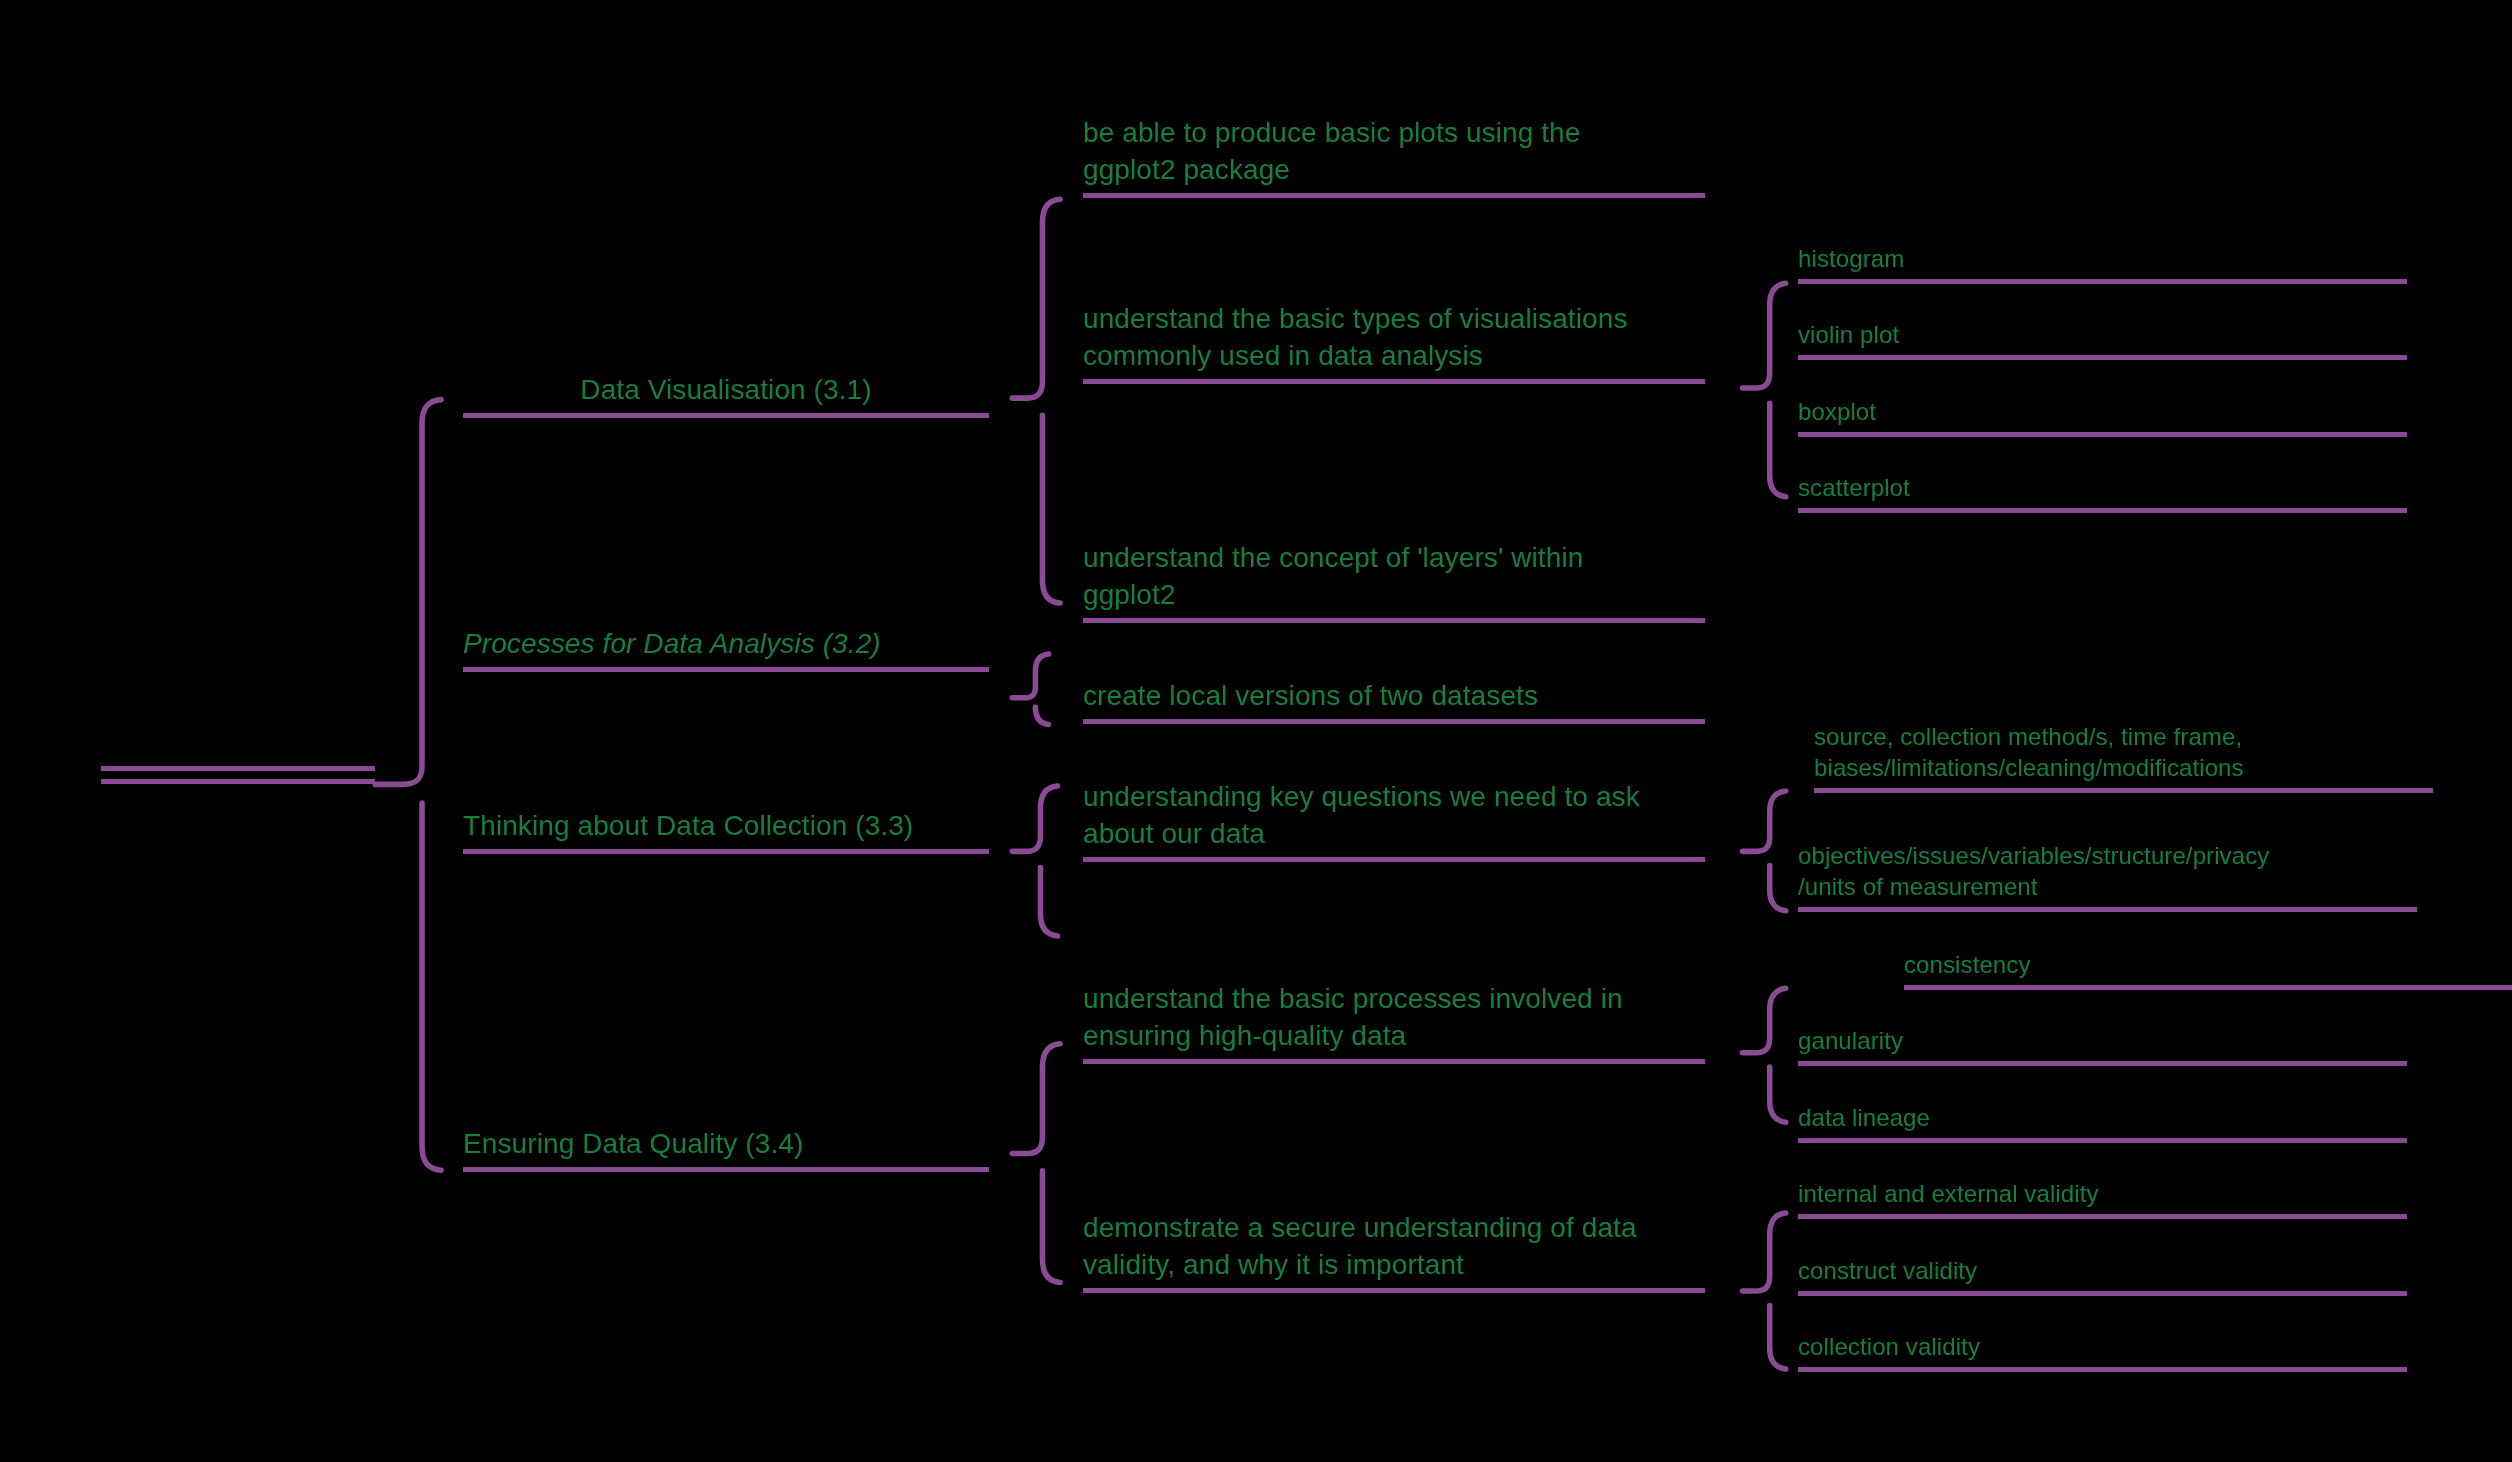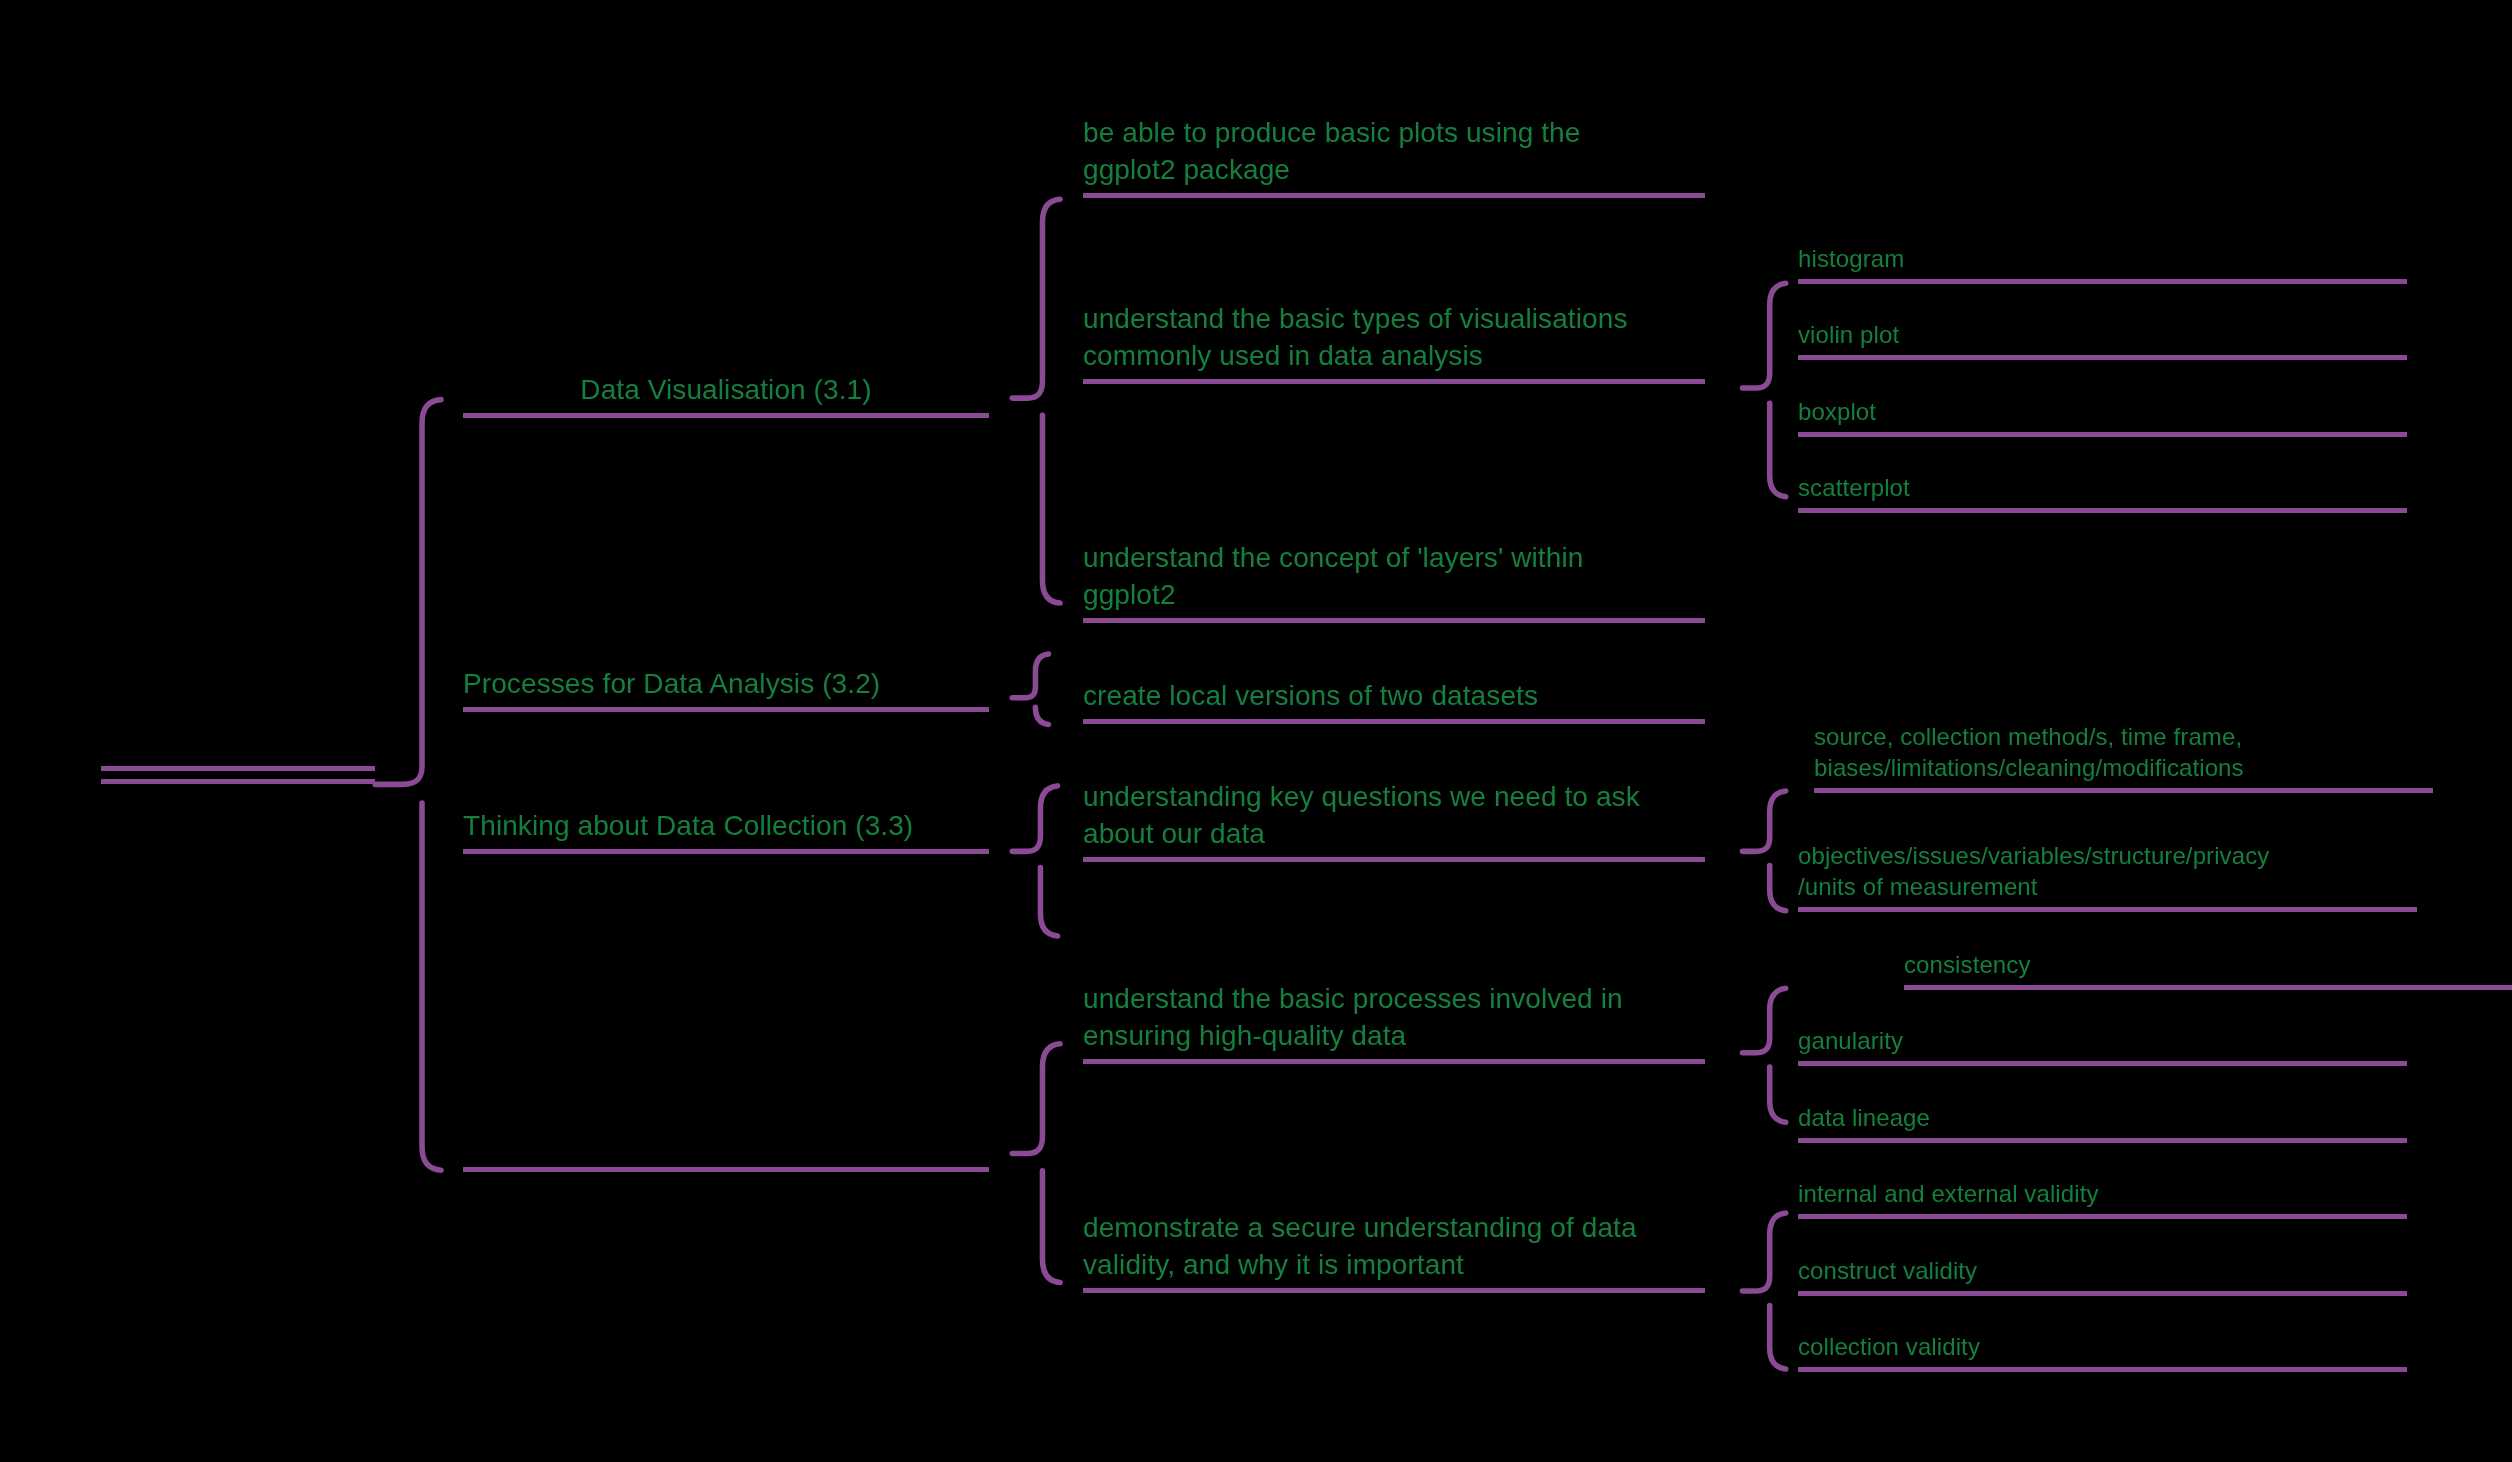--- a/index.html
+++ b/index.html
@@ -165,31 +165,32 @@
     <span class="node-rule upper"></span>
     <span class="node-rule"></span>
 
   </div>
 
   <div class="node lvl1" style="left:463px; top:350px; width:526px; height:68px;text-align:center;">
     <span class="node-text">Data Visualisation (3.1)</span>
     <span class="node-rule"></span>
   </div>
 
-  <div class="node lvl1" style="left:463px; top:644px; width:526px; height:68px;">
+  <div class="node lvl1" style="left:463px; top:604px; width:526px; height:68px;font-style:italic;">
     <span class="node-text">Processes for Data Analysis (3.2)</span>
     <span class="node-rule"></span>
   </div>
 
   <div class="node lvl1" style="left:463px; top:786px; width:526px; height:68px;">
     <span class="node-text">Thinking about Data Collection (3.3)</span>
     <span class="node-rule"></span>
   </div>
 
   <div class="node lvl1" style="left:463px; top:1104px; width:526px; height:68px;">
+    <span class="node-text">Ensuring Data Quality (3.4)</span>
     <span class="node-rule"></span>
   </div>
 
   <div class="node lvl2" style="left:1083px; top:101px; width:622px; height:97px;">
     <span class="node-text">be able to produce basic plots using the
 ggplot2 package</span>
     <span class="node-rule"></span>
   </div>
 
   <div class="node lvl2" style="left:1083px; top:287px; width:622px; height:97px;">

